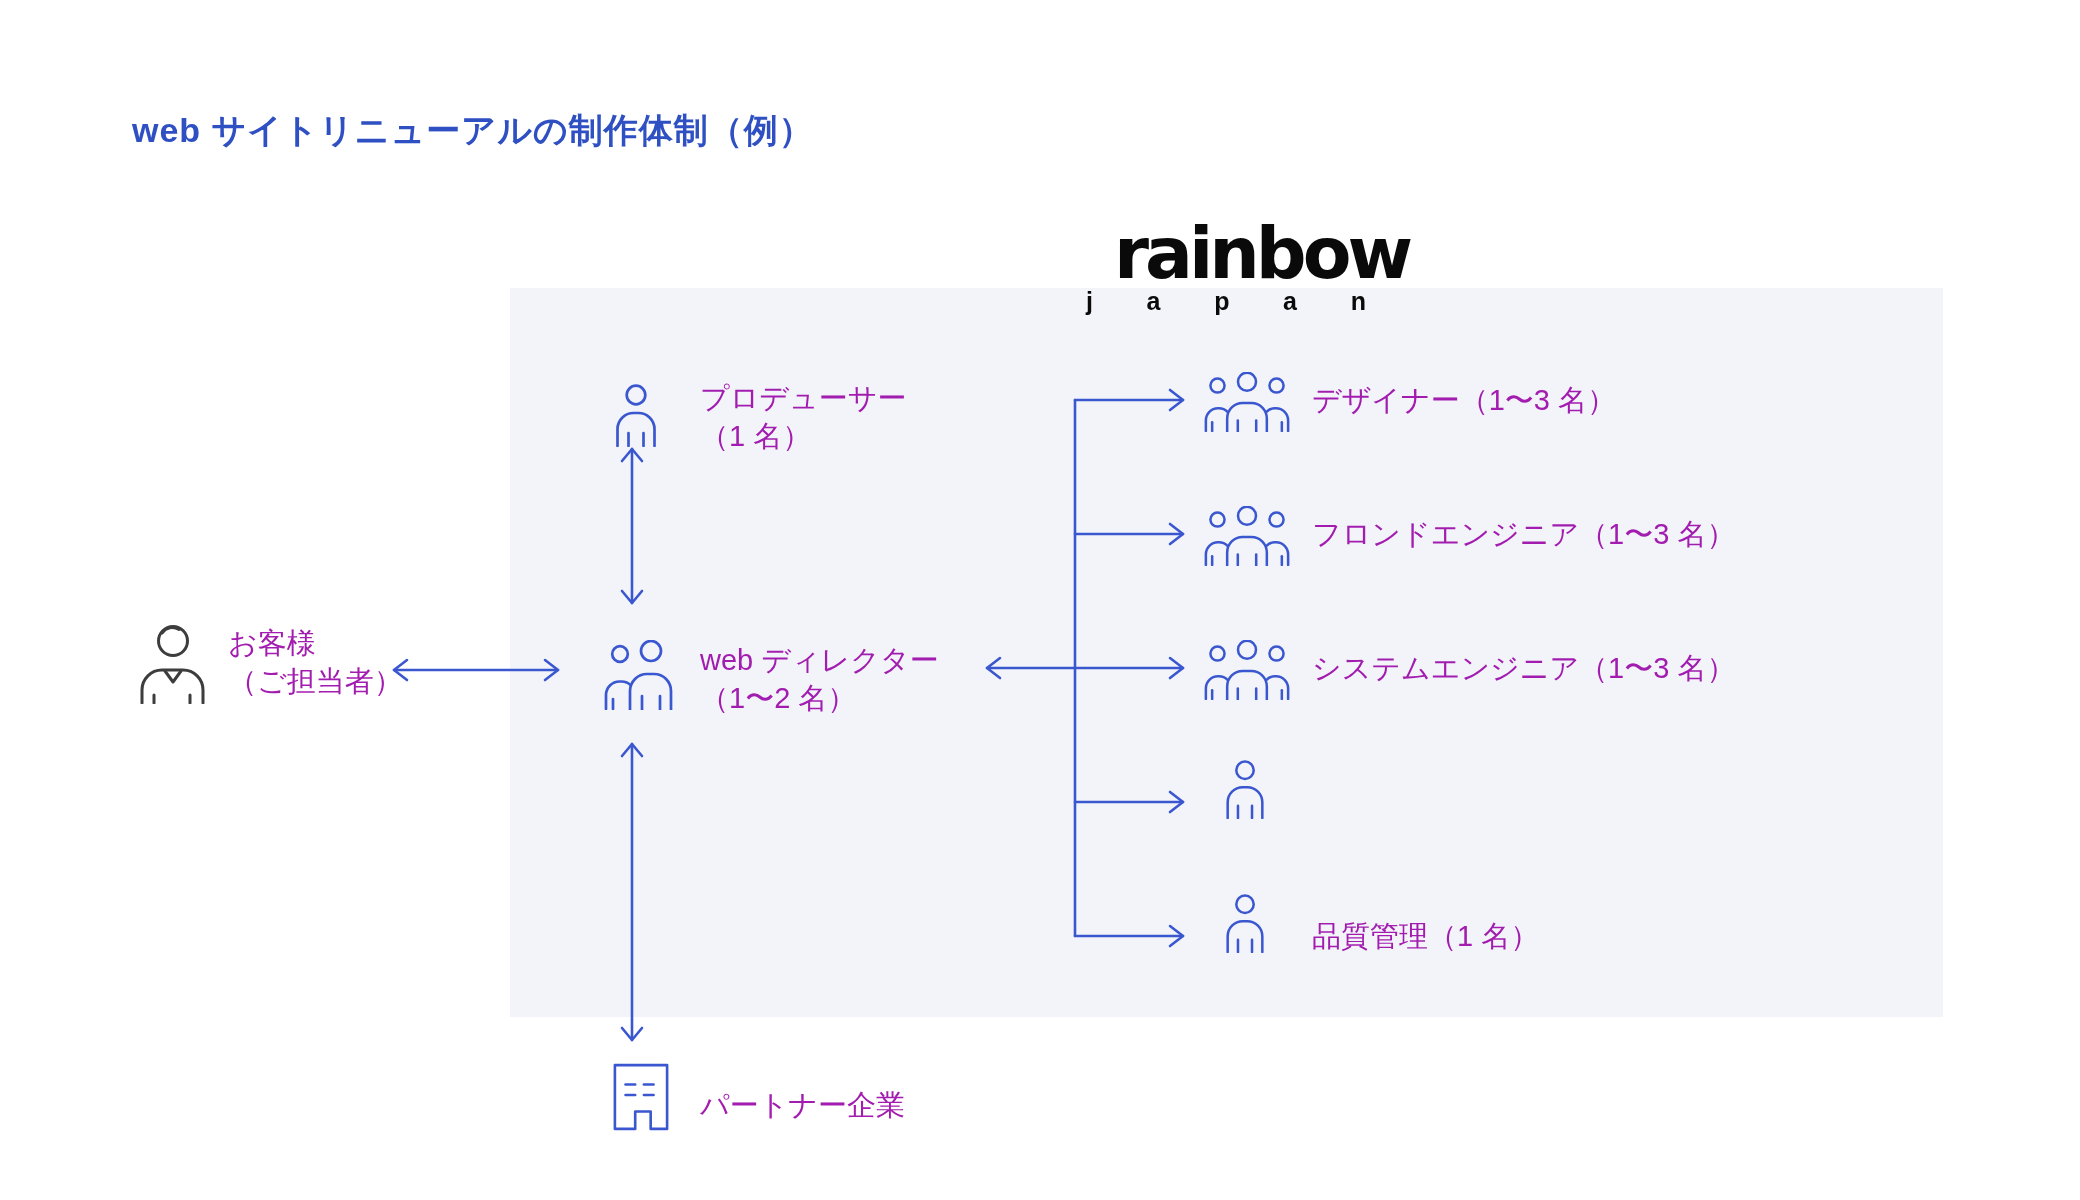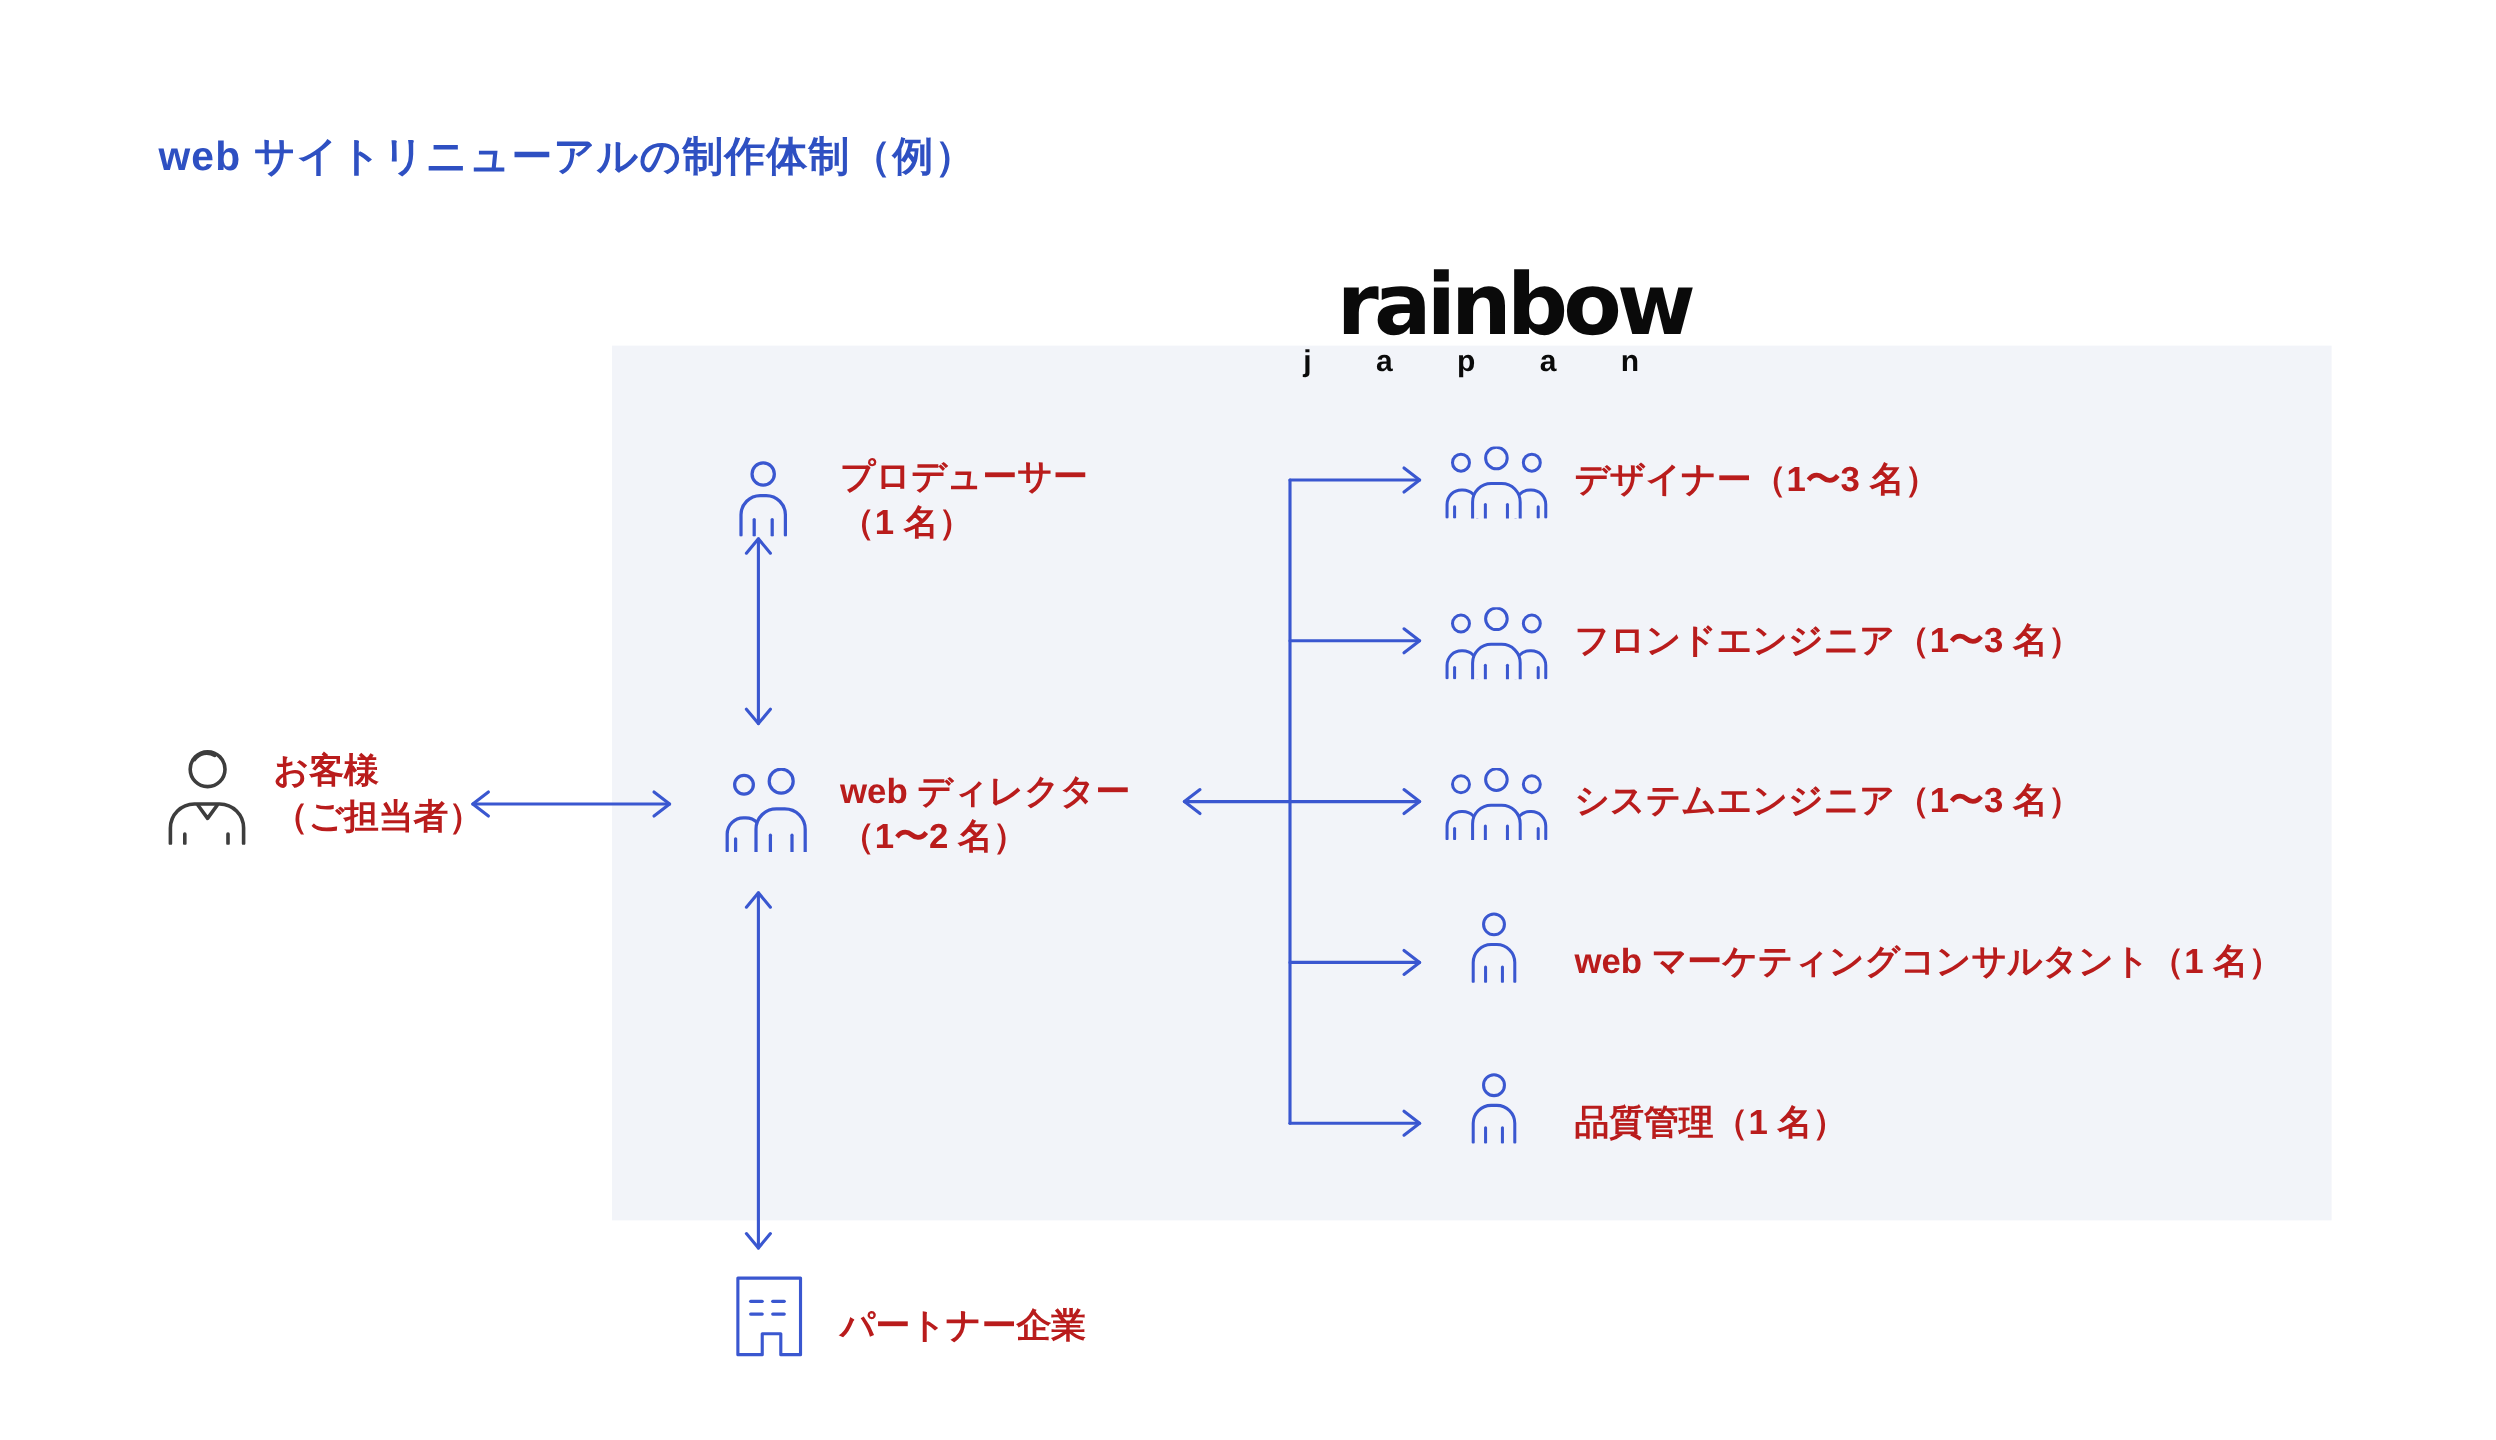--- a/index.html
+++ b/index.html
@@ -26,21 +26,21 @@
     font-size:71px;font-weight:800;letter-spacing:-4px;line-height:64px;
     font-family:"DejaVu Sans","Liberation Sans",sans-serif;
     margin-left:38px;
   }
   .logo-sub{
     display:flex;justify-content:space-between;
     padding:0 10px;margin-top:2px;
     font-size:25px;font-weight:700;line-height:26px;
   }
   .node-label{
-    position:absolute;color:#b91c1c;font-size:29px;font-weight:700;
+    position:absolute;color:#a21caf;font-size:29px;font-weight:400;
     line-height:42px;white-space:nowrap;
   }
   .two-line{line-height:38px;}
   svg.connectors{position:absolute;left:0;top:0;}
   .icon{position:absolute;}
   .icon svg{display:block;width:100%;height:100%;}
 </style>
 </head>
 <body>
 
@@ -202,21 +202,20 @@
   <div class="node-label" style="left:1312px;top:647px">システムエンジニア（1〜3 名）</div>
 
   <div class="icon" style="left:1222px;top:760px;width:46px;height:59px">
     <svg viewBox="0 0 48 63" fill="none" stroke="#3a57d0" stroke-width="2.7" stroke-linecap="round" stroke-linejoin="round">
       <circle cx="24" cy="11" r="9.3"></circle>
       <path d="M5.5 62 V45 c0-8.8 7.2-16 16-16 h5 c8.8 0 16 7.2 16 16 V62"></path>
       <path d="M16.5 62 V49"></path>
       <path d="M31.5 62 V49"></path>
     </svg>
   </div>
-  <div class="node-label" style="left:1312px;top:781px">web マーケティングコンサルタント（1 名）</div>
 
   <div class="icon" style="left:1222px;top:894px;width:46px;height:59px">
     <svg viewBox="0 0 48 63" fill="none" stroke="#3a57d0" stroke-width="2.7" stroke-linecap="round" stroke-linejoin="round">
       <circle cx="24" cy="11" r="9.3"></circle>
       <path d="M5.5 62 V45 c0-8.8 7.2-16 16-16 h5 c8.8 0 16 7.2 16 16 V62"></path>
       <path d="M16.5 62 V49"></path>
       <path d="M31.5 62 V49"></path>
     </svg>
   </div>
   <div class="node-label" style="left:1312px;top:915px">品質管理（1 名）</div>

